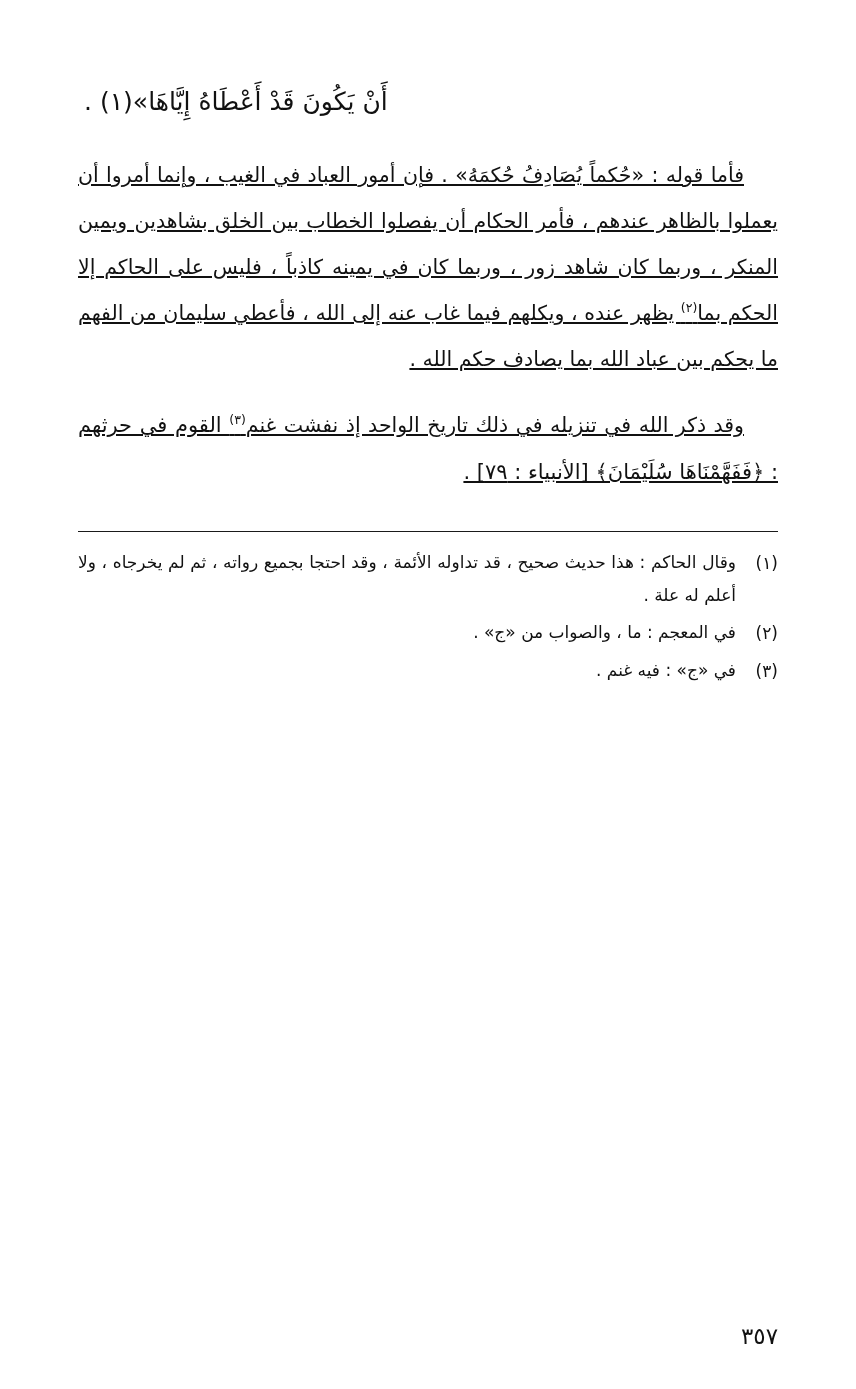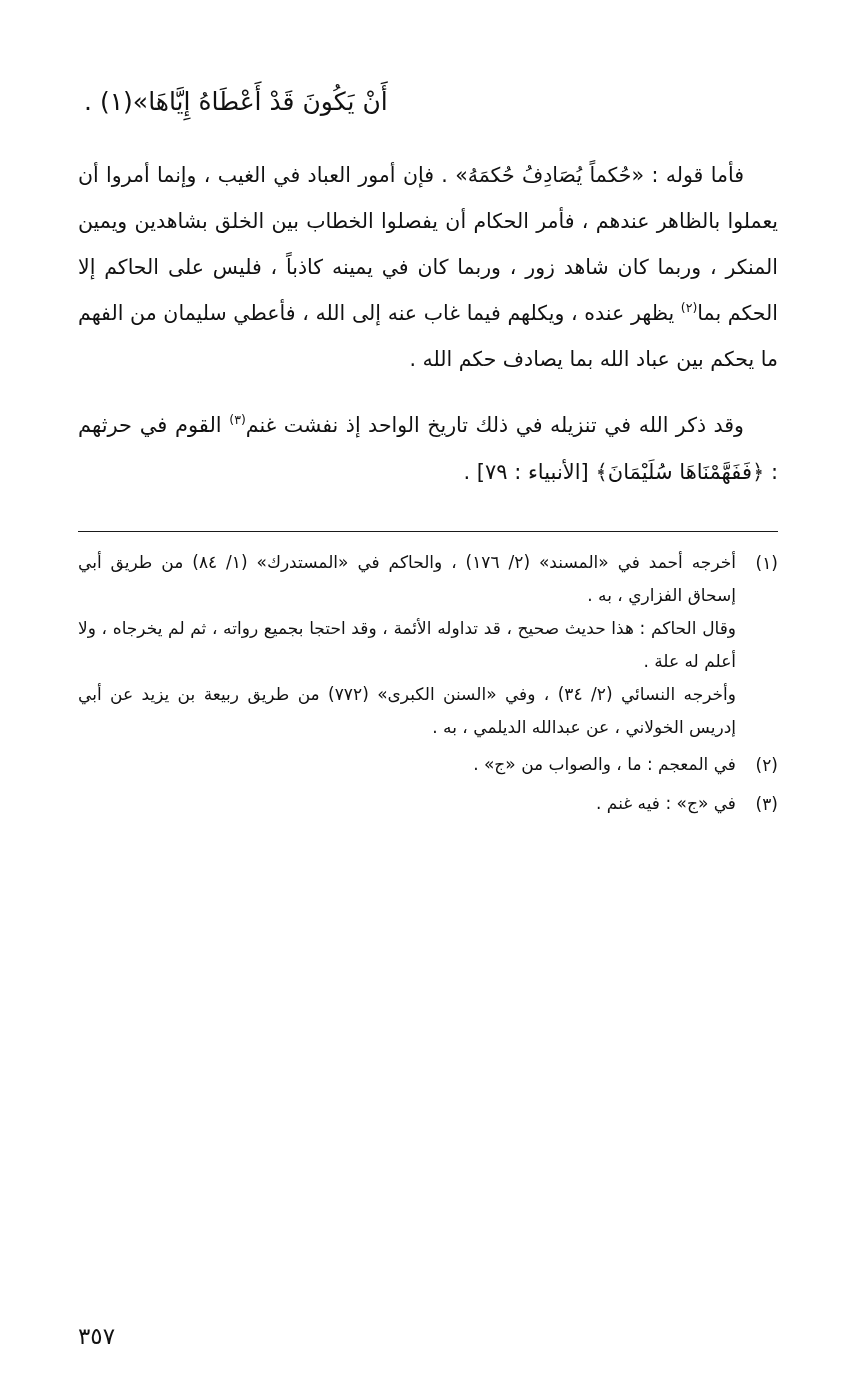--- a/index.html
+++ b/index.html
@@ -20,20 +20,21 @@
     width: 856px;
     height: 1389px;
     padding: 78px 78px 30px 78px;
     display: flex;
     flex-direction: column;
   }
   .body-block {
     direction: rtl;
     text-align: justify;
     text-align-last: right;
+    text-decoration: underline;
   }
   .line-top {
     font-size: 25px;
     line-height: 1.9;
     text-align: left;
     direction: rtl;
     margin: 0 0 26px 0;
     padding-left: 6px;
   }
   p.para {
@@ -83,21 +84,21 @@
     text-align: justify;
     text-align-last: right;
   }
   .fn-sub {
     margin-right: 0;
   }
   .spacer {
     flex: 1 1 auto;
   }
   .page-number {
-    text-align: left;
+    text-align: right;
     font-size: 23px;
     letter-spacing: 1px;
     padding-bottom: 10px;
   }
 </style>
 </head>
 <body>
 
 <div class="page">
 
@@ -114,23 +115,21 @@
 
   </div>
 
   <hr class="footnote-rule">
 
   <div class="footnotes">
 
     <div class="fn">
       <div class="fn-marker">(١)</div>
       <div class="fn-body">
-        <span class="cont">أخرجه أحمد في «المسند» (٢/ ١٧٦) ، والحاكم في «المستدرك» (١/ ٨٤) من طريق أبي إسحاق الفزاري ، به .</span>
         <span class="cont fn-sub">وقال الحاكم : هذا حديث صحيح ، قد تداوله الأئمة ، وقد احتجا بجميع رواته ، ثم لم يخرجاه ، ولا أعلم له علة .</span>
-        <span class="cont fn-sub">وأخرجه النسائي (٢/ ٣٤) ، وفي «السنن الكبرى» (٧٧٢) من طريق ربيعة بن يزيد عن أبي إدريس الخولاني ، عن عبدالله الديلمي ، به .</span>
       </div>
     </div>
 
     <div class="fn">
       <div class="fn-marker">(٢)</div>
       <div class="fn-body">
         <span class="cont">في المعجم : ما ، والصواب من «ج» .</span>
       </div>
     </div>
 

